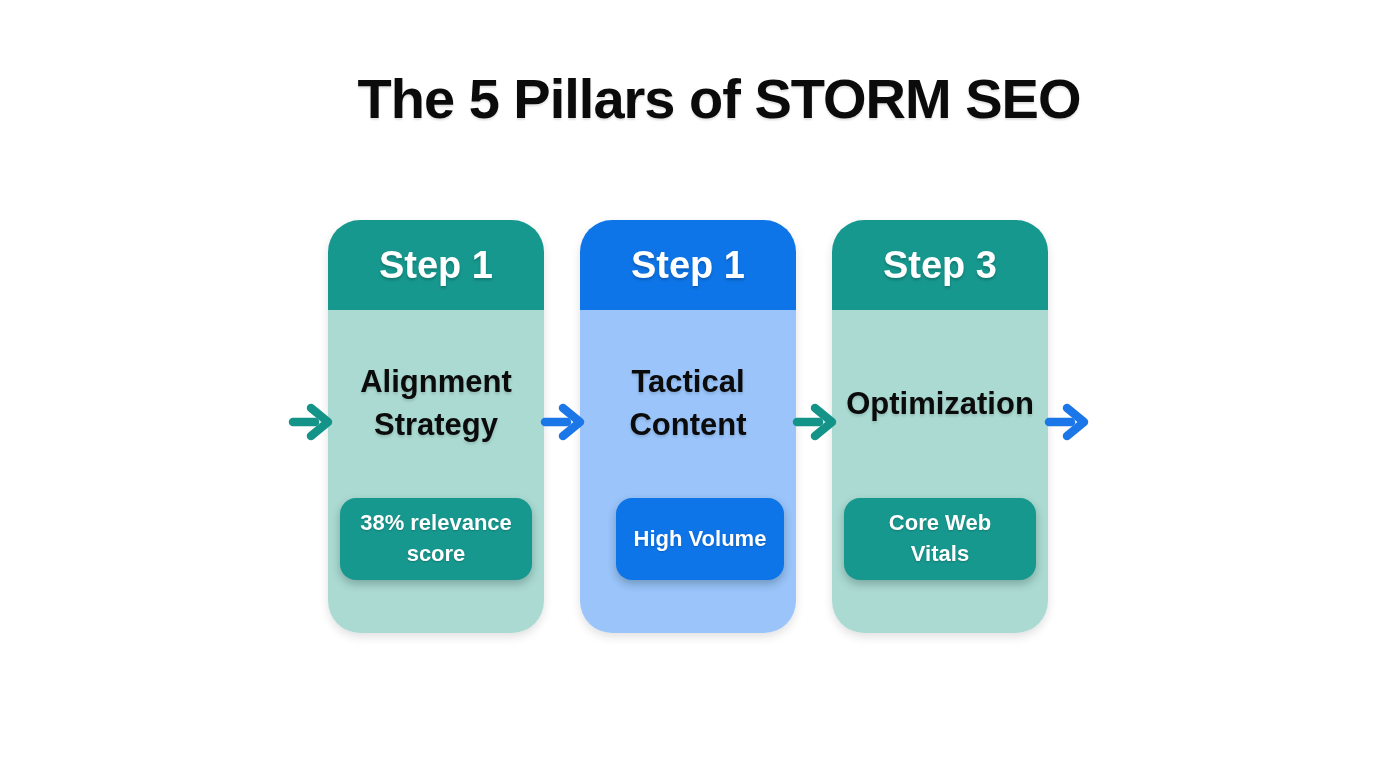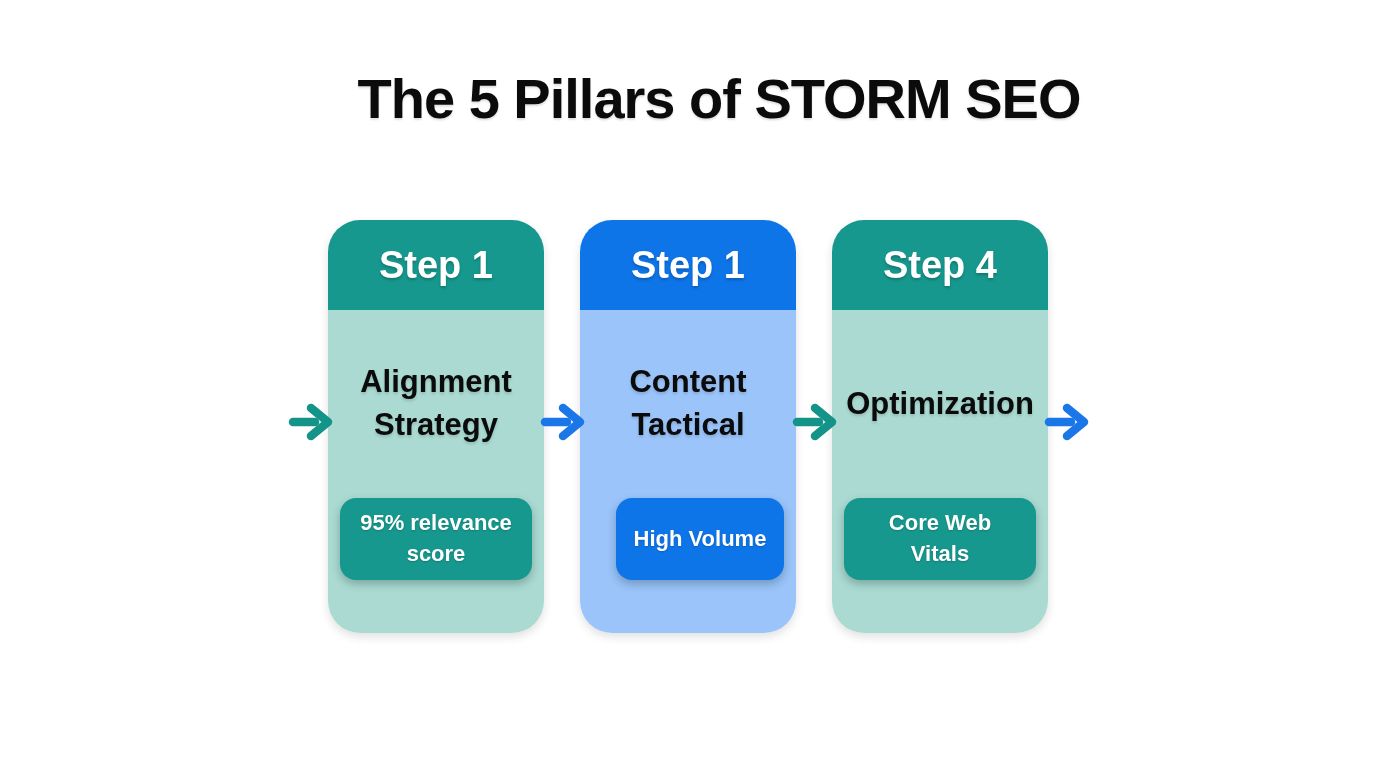--- a/index.html
+++ b/index.html
@@ -129,45 +129,45 @@
     <div class="card theme-teal">
       <div class="card-header">
         <span>Step 1</span>
       </div>
       <div class="card-body">
         <div class="card-title">
           <span>Alignment</span>
           <span>Strategy</span>
         </div>
         <div class="badge">
-          <span>95% relevance</span>
+          <span>38% relevance</span>
           <span>score</span>
         </div>
       </div>
     </div>
 
     <div class="card theme-blue">
       <div class="card-header">
         <span>Step 1</span>
       </div>
       <div class="card-body">
         <div class="card-title">
+          <span>Tactical</span>
           <span>Content</span>
-          <span>Tactical</span>
         </div>
         <div class="badge">
           <span>High Volume</span>
           <span></span>
         </div>
       </div>
     </div>
 
     <div class="card theme-teal">
       <div class="card-header">
-        <span>Step 4</span>
+        <span>Step 3</span>
       </div>
       <div class="card-body">
         <div class="card-title">
           <span>Optimization</span>
           <span></span>
         </div>
         <div class="badge">
           <span>Core Web</span>
           <span>Vitals</span>
         </div>

